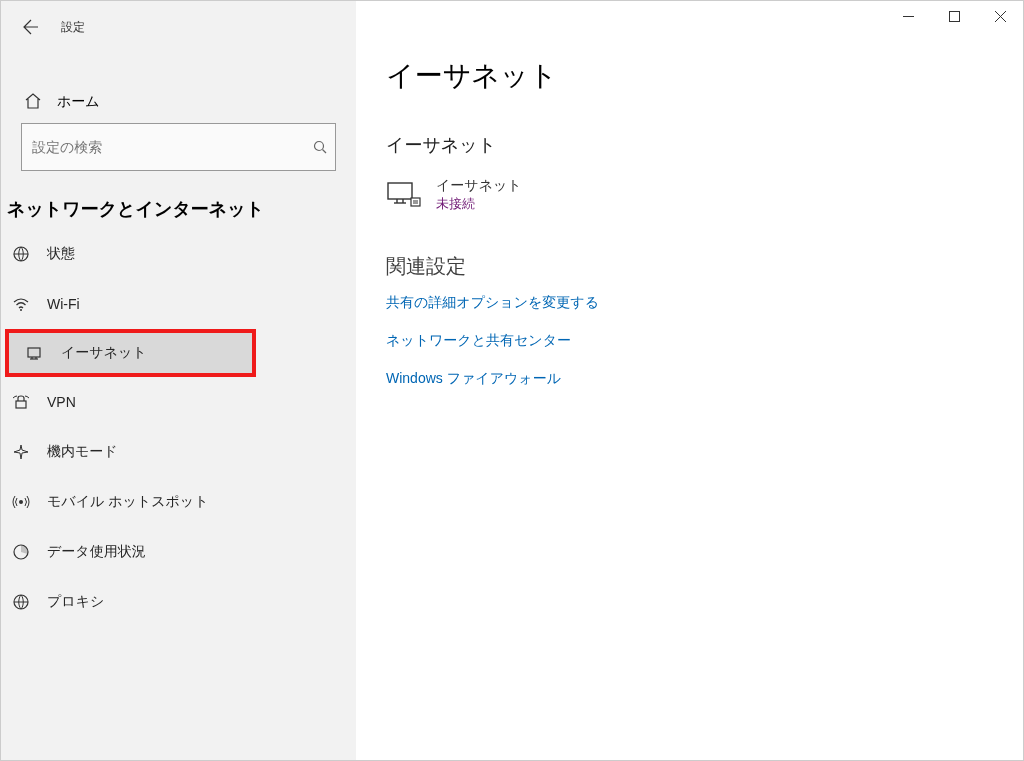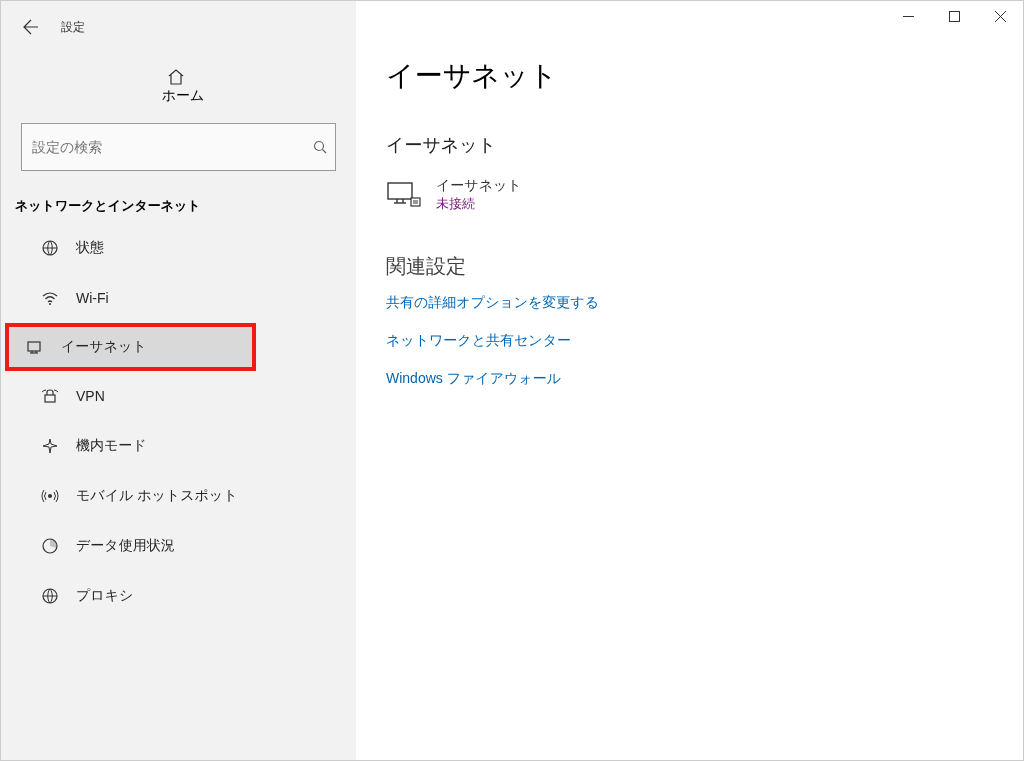--- a/index.html
+++ b/index.html
@@ -38,26 +38,25 @@
       cursor: pointer;
       color: #333;
       margin-right: 18px;
     }
     .window-title {
       font-size: 12px;
       color: #333;
     }
     .home-row {
       display: flex;
-      align-items: center;
+      align-items: flex-end;
       height: 44px;
-      padding-left: 9px;
+      padding-left: 22px;
       margin-top: 24px;
       cursor: pointer;
-      flex-direction: column;
     }
     .home-row .icon { width: 20px; height:20px; margin-right: 14px; display:flex; align-items:center; justify-content:center; color:#333;}
     .search-wrap {
       margin: 12px 20px 0 20px;
     }
     .search-box {
       position: relative;
       border: 1px solid #999;
       background: #fafafa;
       height: 48px;
@@ -69,30 +68,30 @@
       border: none; background: transparent; outline: none;
       width: 100%;
       font-size: 14px;
       color: #666;
     }
     .search-box .sicon {
       position: absolute; right: 8px; top: 50%; transform: translateY(-50%);
       color: #666;
     }
     .section-label {
-      margin: 26px 0 8px 14px;
-      font-size: 13px;
+      margin: 26px 0 8px 6px;
+      font-size: 18px;
       font-weight: 600;
       color: #000;
     }
     .nav-list { display:flex; flex-direction:column; }
     .nav-item {
       display:flex; align-items:center;
       height: 50px;
-      padding-left: 39px;
+      padding-left: 10px;
       cursor: pointer;
       color: #262626;
       font-size: 14px;
     }
     .nav-item .icon {
       width: 20px; height: 20px;
       margin-right: 16px;
       display:flex; align-items:center; justify-content:center;
       color: #333;
     }

